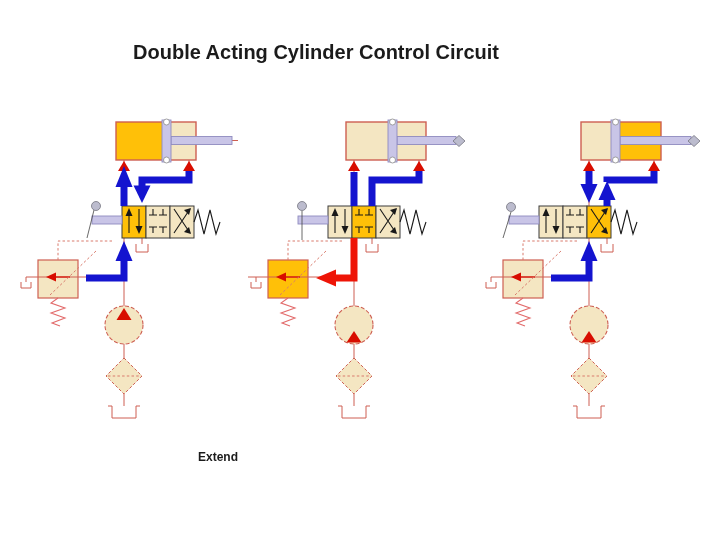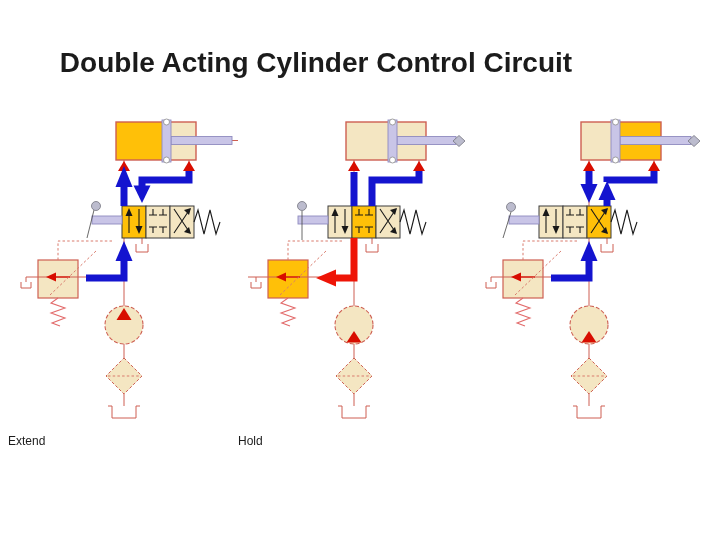--- a/index.html
+++ b/index.html
@@ -1,23 +1,23 @@
 <!DOCTYPE html>
 <html style="--active: #FFC008; --inactive: #F4E6C2; --salmon: #CE5F52; --dash-red: #D97A6C; --arrow-red: #D80D00; --flow-blue: #1414CF; --flow-red: #EE1507; --lavender: #C9C5E7; --lavender-stroke: #8F8BBF; --ball-gray: #BCBCCE; --spring-red: #E26A6A; --text: #1B1B1B;"><head>
 <meta charset="utf-8">
 <style>
   html,body{margin:0;padding:0;background:#ffffff;}
   body{width:720px;height:540px;position:relative;overflow:hidden;
        font-family:"Liberation Sans", sans-serif;}
   .title{position:absolute;top:28px;left:0;width:632px;text-align:center;
-         font-size:28px;font-weight:bold;color:var(--text);letter-spacing:0px;}
+         font-size:20px;font-weight:bold;color:var(--text);letter-spacing:0px;}
   figure{position:absolute;top:110px;margin:0;width:230px;}
   figure.c1{left:8px;} figure.c2{left:238px;} figure.c3{left:473px;}
-  figcaption{text-align:left;font-weight:normal;font-size:12px;color:var(--text);
-             margin-top:8px;}
+  figcaption{text-align:right;font-weight:bold;font-size:12px;color:var(--text);
+             margin-top:24px;}
   
   .ln  {stroke:var(--salmon);stroke-width:1;fill:none;}
   .lnD {stroke:var(--dash-red);stroke-width:1;fill:none;stroke-dasharray:2.5 2.2;}
   .cylo{fill:none;stroke:var(--salmon);stroke-width:1.4;}
   .box {stroke:#3a3a3a;stroke-width:1;}
   .fa  {fill:var(--active);}
   .fi  {fill:var(--inactive);}
   .lav {fill:var(--lavender);stroke:var(--lavender-stroke);stroke-width:0.9;}
   .arr {fill:var(--arrow-red);}
   .blu {stroke:var(--flow-blue);stroke-width:7;fill:none;}
@@ -194,21 +194,20 @@
   </g>
   <g>
     <line class="blu" x1="116" y1="62" x2="116" y2="96"></line>
     <path class="blu" d="M181,61 V70 H134 V96"></path>
   </g>
   <g>
     <path class="rfl" d="M116,128 V168 H96"></path>
     <polygon class="rflf" points="78,168 98,159.5 98,176.5"></polygon>
   </g>
 </svg>
-<figcaption>Hold</figcaption>
 </figure>
 
 <figure class="c3">
 <svg width="230" height="312" viewBox="0 0 230 312">
   <g>
     <line class="ln" x1="116" y1="50" x2="116" y2="196"></line>
     <line class="ln" x1="181" y1="50" x2="181" y2="70"></line>
     <line class="ln" x1="18" y1="167" x2="114" y2="167"></line>
     <path class="ln" d="M18,167 V172"></path>
     <path class="ln" d="M13,172 v6 h10 v-6"></path>

